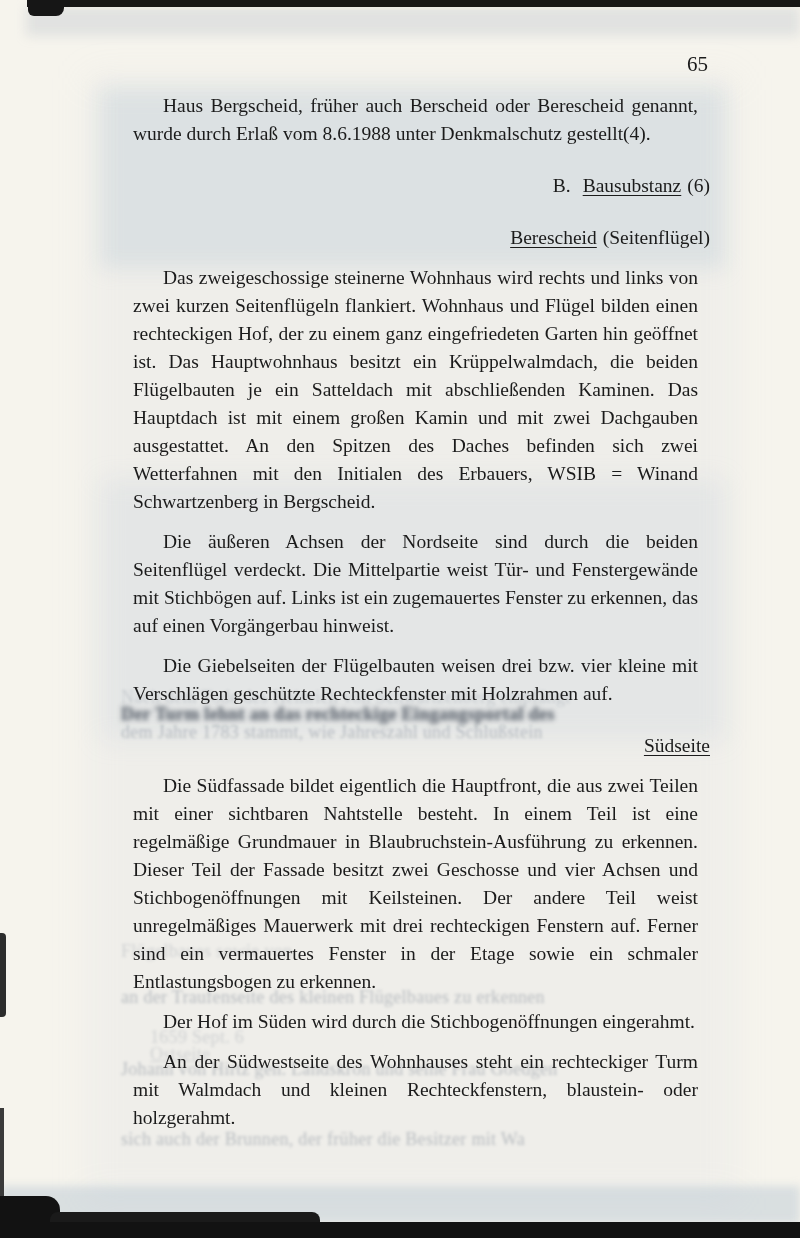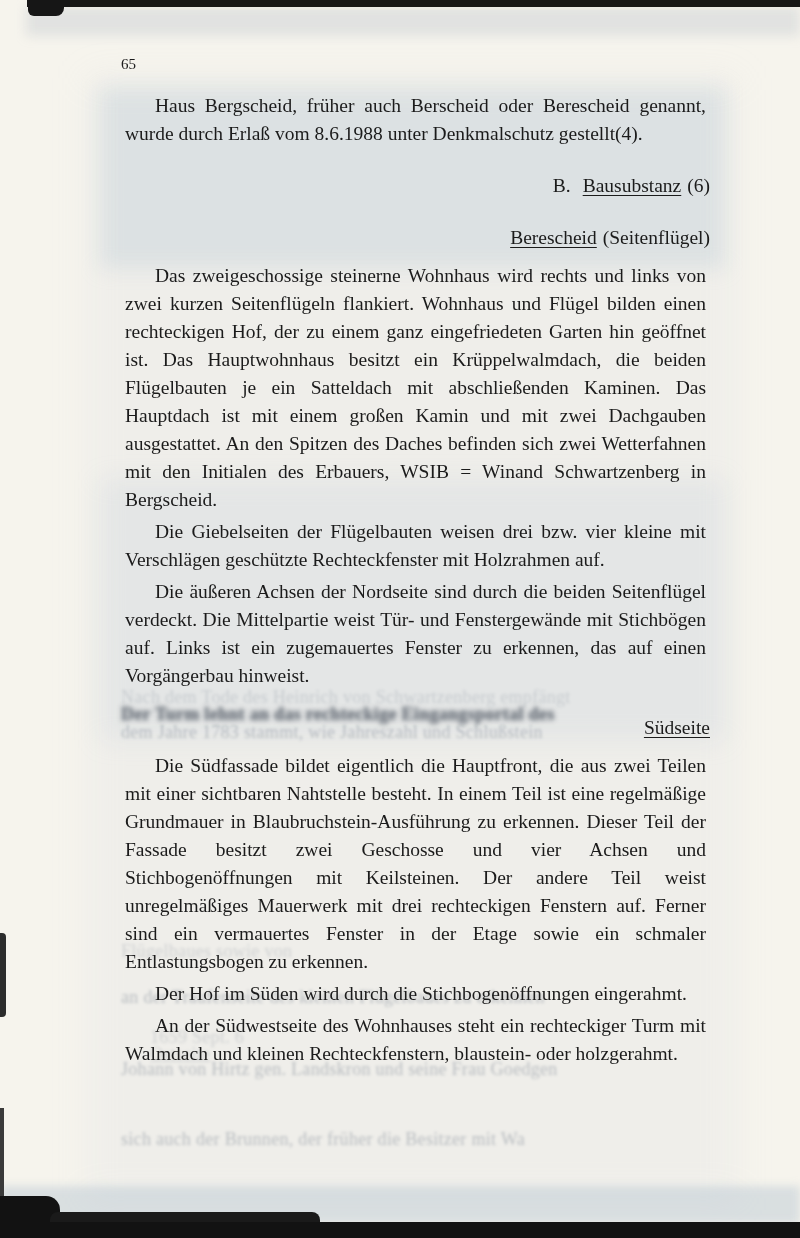--- a/index.html
+++ b/index.html
@@ -35,23 +35,23 @@
   .g2 { top:721px; }
   .g3 { top:940px; }
   .g4 { top:986px; }
   .g5 { top:1026px; left:150px; }
   .g6 { top:1043px; left:150px; }
   .g7 { top:1058px; }
   .g8 { top:1128px; }
 
   
   .content { position:absolute; left:121px; top:50px; width:589px; z-index:2; }
-  .page-number { text-align:left; font-size:15px; line-height:28px; margin:0 0 14px 0; padding-right:2px; }
+  .page-number { text-align:right; font-size:21px; line-height:28px; margin:0 0 14px 0; padding-right:2px; }
   .content p {
-    margin:4px; text-indent:30px;
+    margin:12px; text-indent:30px;
     font-size:19.5px; line-height:28px;
     text-align:justify;
   }
   .heading {
     margin:24px 0 10px 0; padding-left:30px;
     font-size:19.5px; line-height:28px; font-weight:normal;text-align:right;
   }
   .u { text-decoration:underline; text-underline-offset:3px; }
   .h-prefix { margin-right:12px; }
   .h-suffix { margin-left:6px; }
@@ -95,22 +95,22 @@
 
     <div class="heading">
       <span class="h-prefix">B.</span><span class="u">Bausubstanz</span><span class="h-suffix">(6)</span>
     </div>
 
     <div class="heading">
       <span class="u">Berescheid</span><span class="h-suffix">(Seitenflügel)</span>
     </div>
 
     <p>Das zweigeschossige steinerne Wohnhaus wird rechts und links von zwei kurzen Seitenflügeln flankiert. Wohnhaus und Flügel bilden einen rechteckigen Hof, der zu einem ganz eingefriedeten Garten hin geöffnet ist. Das Hauptwohnhaus besitzt ein Krüppelwalmdach, die beiden Flügelbauten je ein Satteldach mit abschließenden Kaminen. Das Hauptdach ist mit einem großen Kamin und mit zwei Dachgauben ausgestattet. An den Spitzen des Daches befinden sich zwei Wetterfahnen mit den Initialen des Erbauers, WSIB = Winand Schwartzenberg in Bergscheid.</p>
+    <p>Die äußeren Achsen der Nordseite sind durch die beiden Seitenflügel verdeckt. Die Mittelpartie weist Tür- und Fenstergewände mit Stichbögen auf. Links ist ein zugemauertes Fenster zu erkennen, das auf einen Vorgängerbau hinweist.</p>
     <p>Die Giebelseiten der Flügelbauten weisen drei bzw. vier kleine mit Verschlägen geschützte Rechteckfenster mit Holzrahmen auf.</p>
-    <p>Die äußeren Achsen der Nordseite sind durch die beiden Seitenflügel verdeckt. Die Mittelpartie weist Tür- und Fenstergewände mit Stichbögen auf. Links ist ein zugemauertes Fenster zu erkennen, das auf einen Vorgängerbau hinweist.</p>
 
     <div class="heading">
       <span class="u">Südseite</span>
     </div>
 
     <p>Die Südfassade bildet eigentlich die Hauptfront, die aus zwei Teilen mit einer sichtbaren Nahtstelle besteht. In einem Teil ist eine regelmäßige Grundmauer in Blaubruchstein-Ausführung zu erkennen. Dieser Teil der Fassade besitzt zwei Geschosse und vier Achsen und Stichbogenöffnungen mit Keilsteinen. Der andere Teil weist unregelmäßiges Mauerwerk mit drei rechteckigen Fenstern auf. Ferner sind ein vermauertes Fenster in der Etage sowie ein schmaler Entlastungsbogen zu erkennen.</p>
     <p>Der Hof im Süden wird durch die Stichbogenöffnungen eingerahmt.</p>
 
 
     <p>An der Südwestseite des Wohnhauses steht ein rechteckiger Turm mit Walmdach und kleinen Rechteckfenstern, blaustein- oder holzgerahmt.</p>

